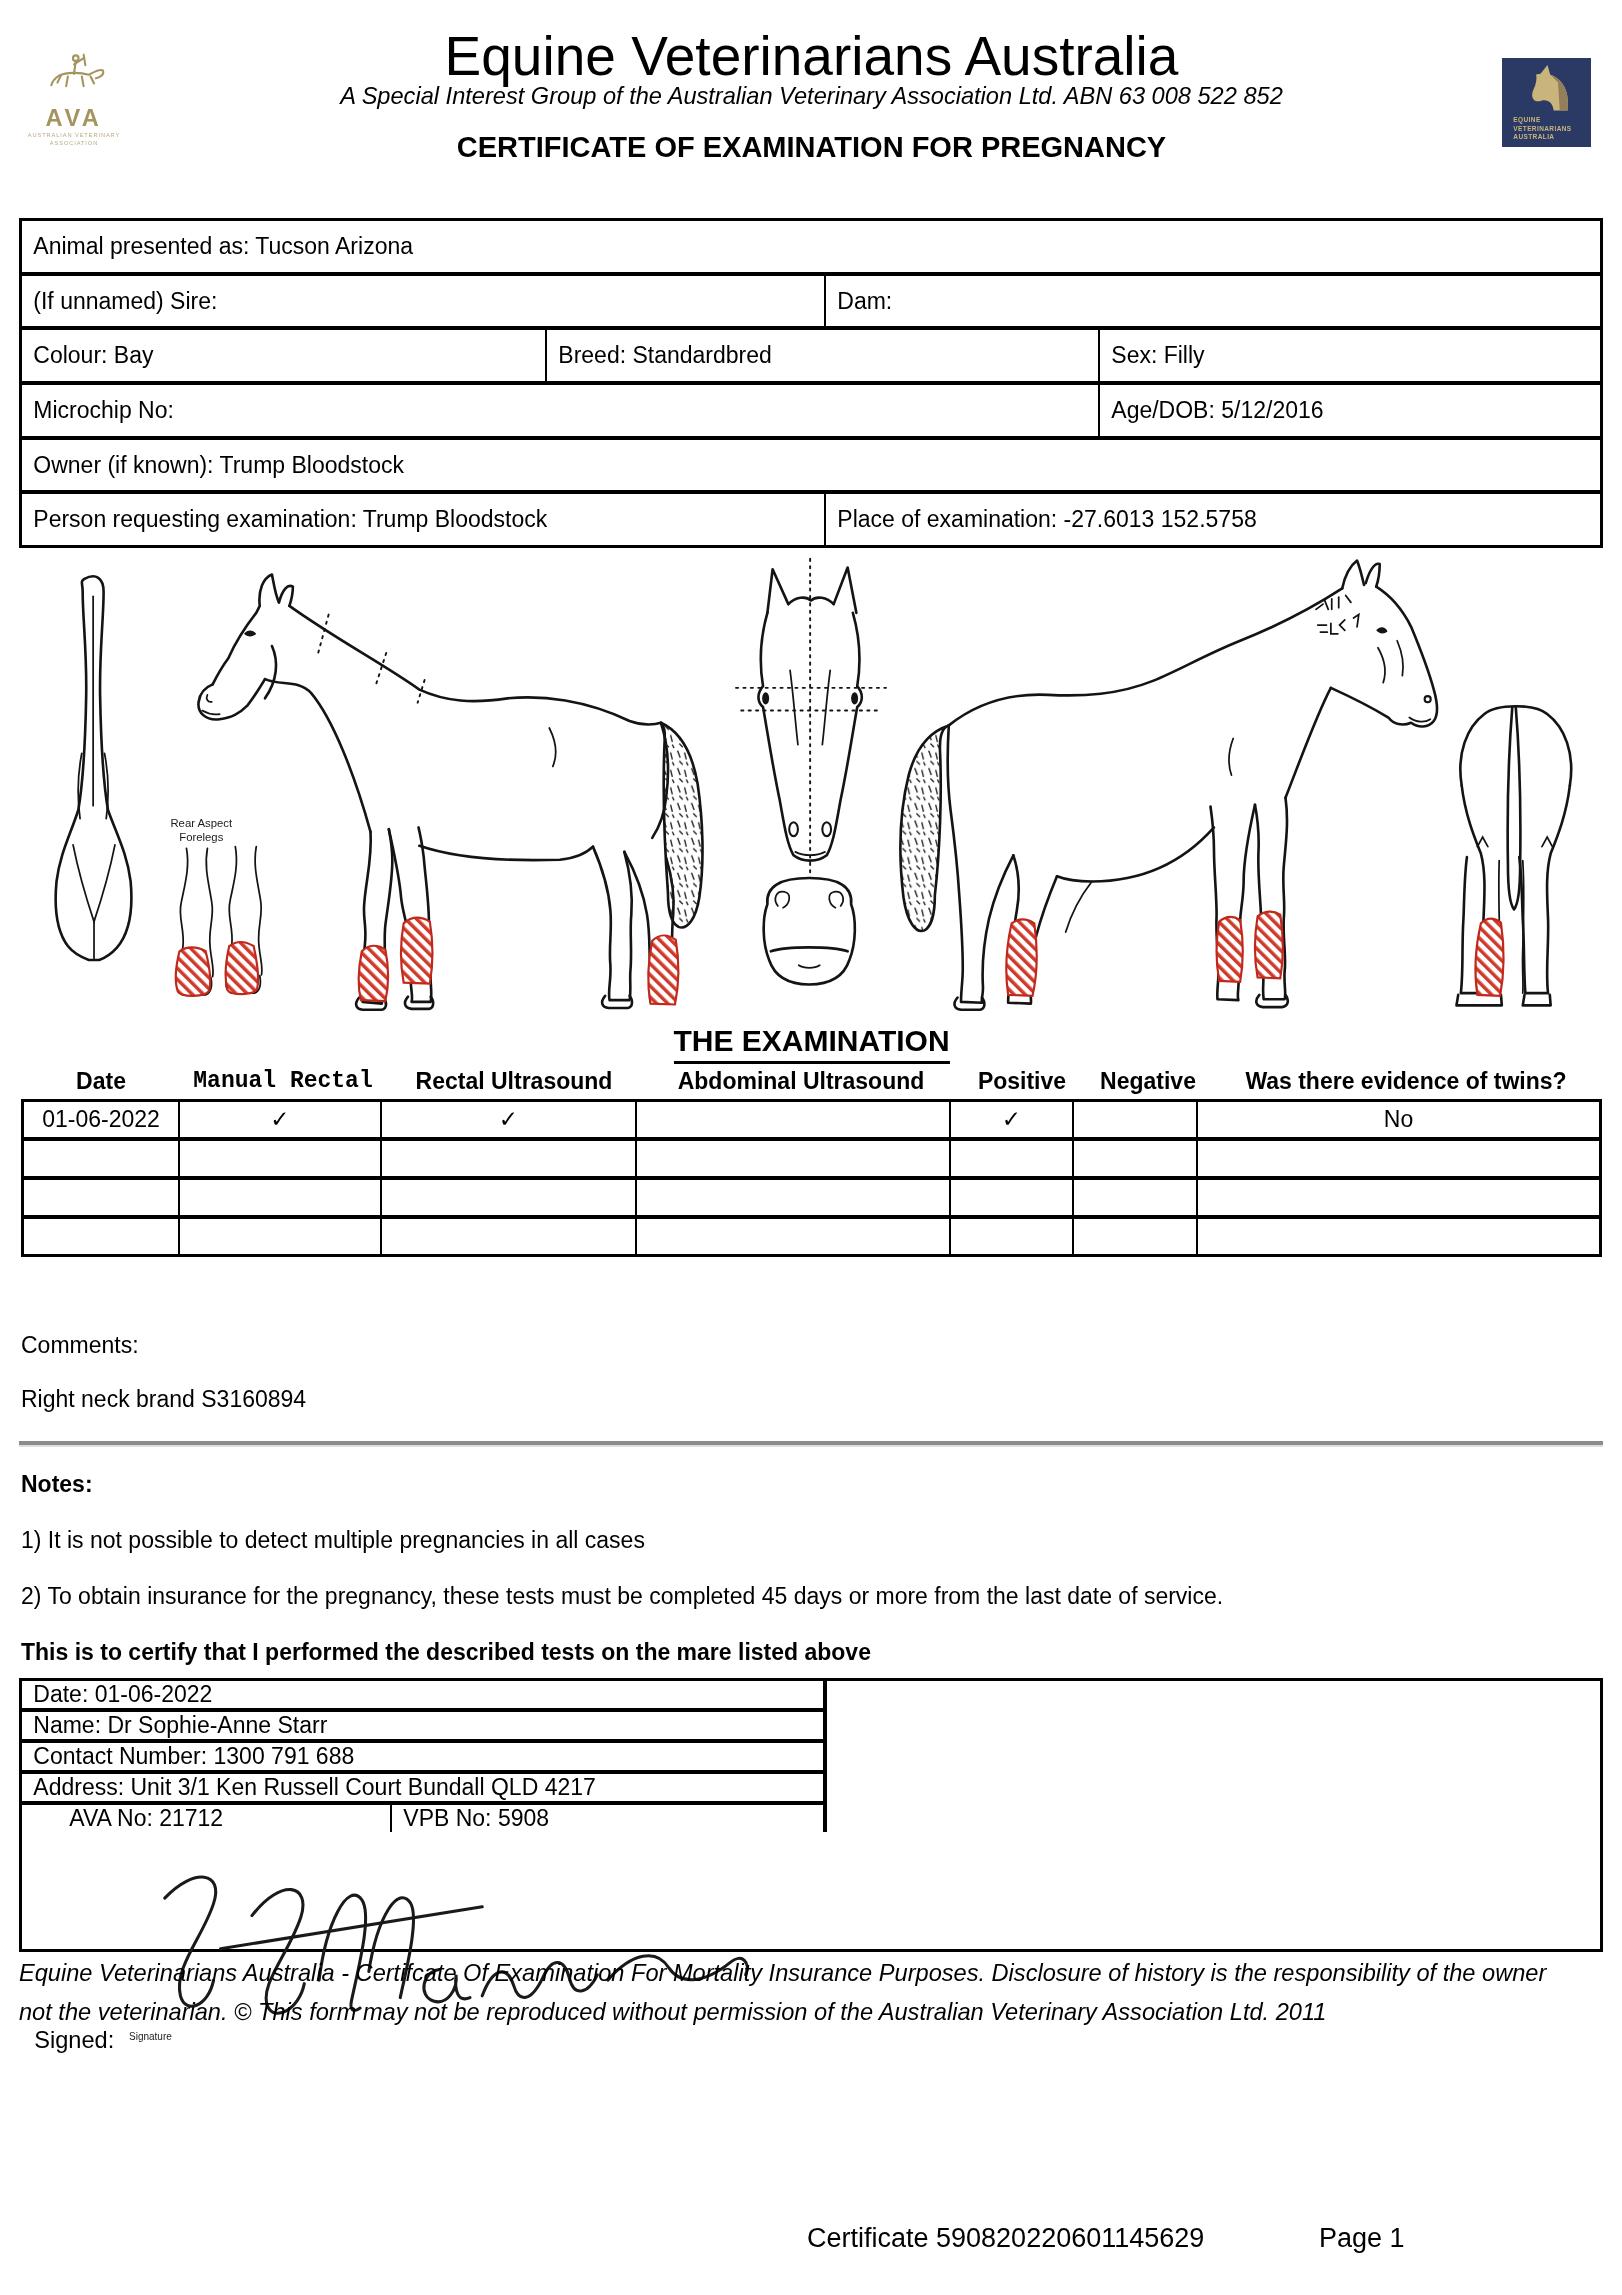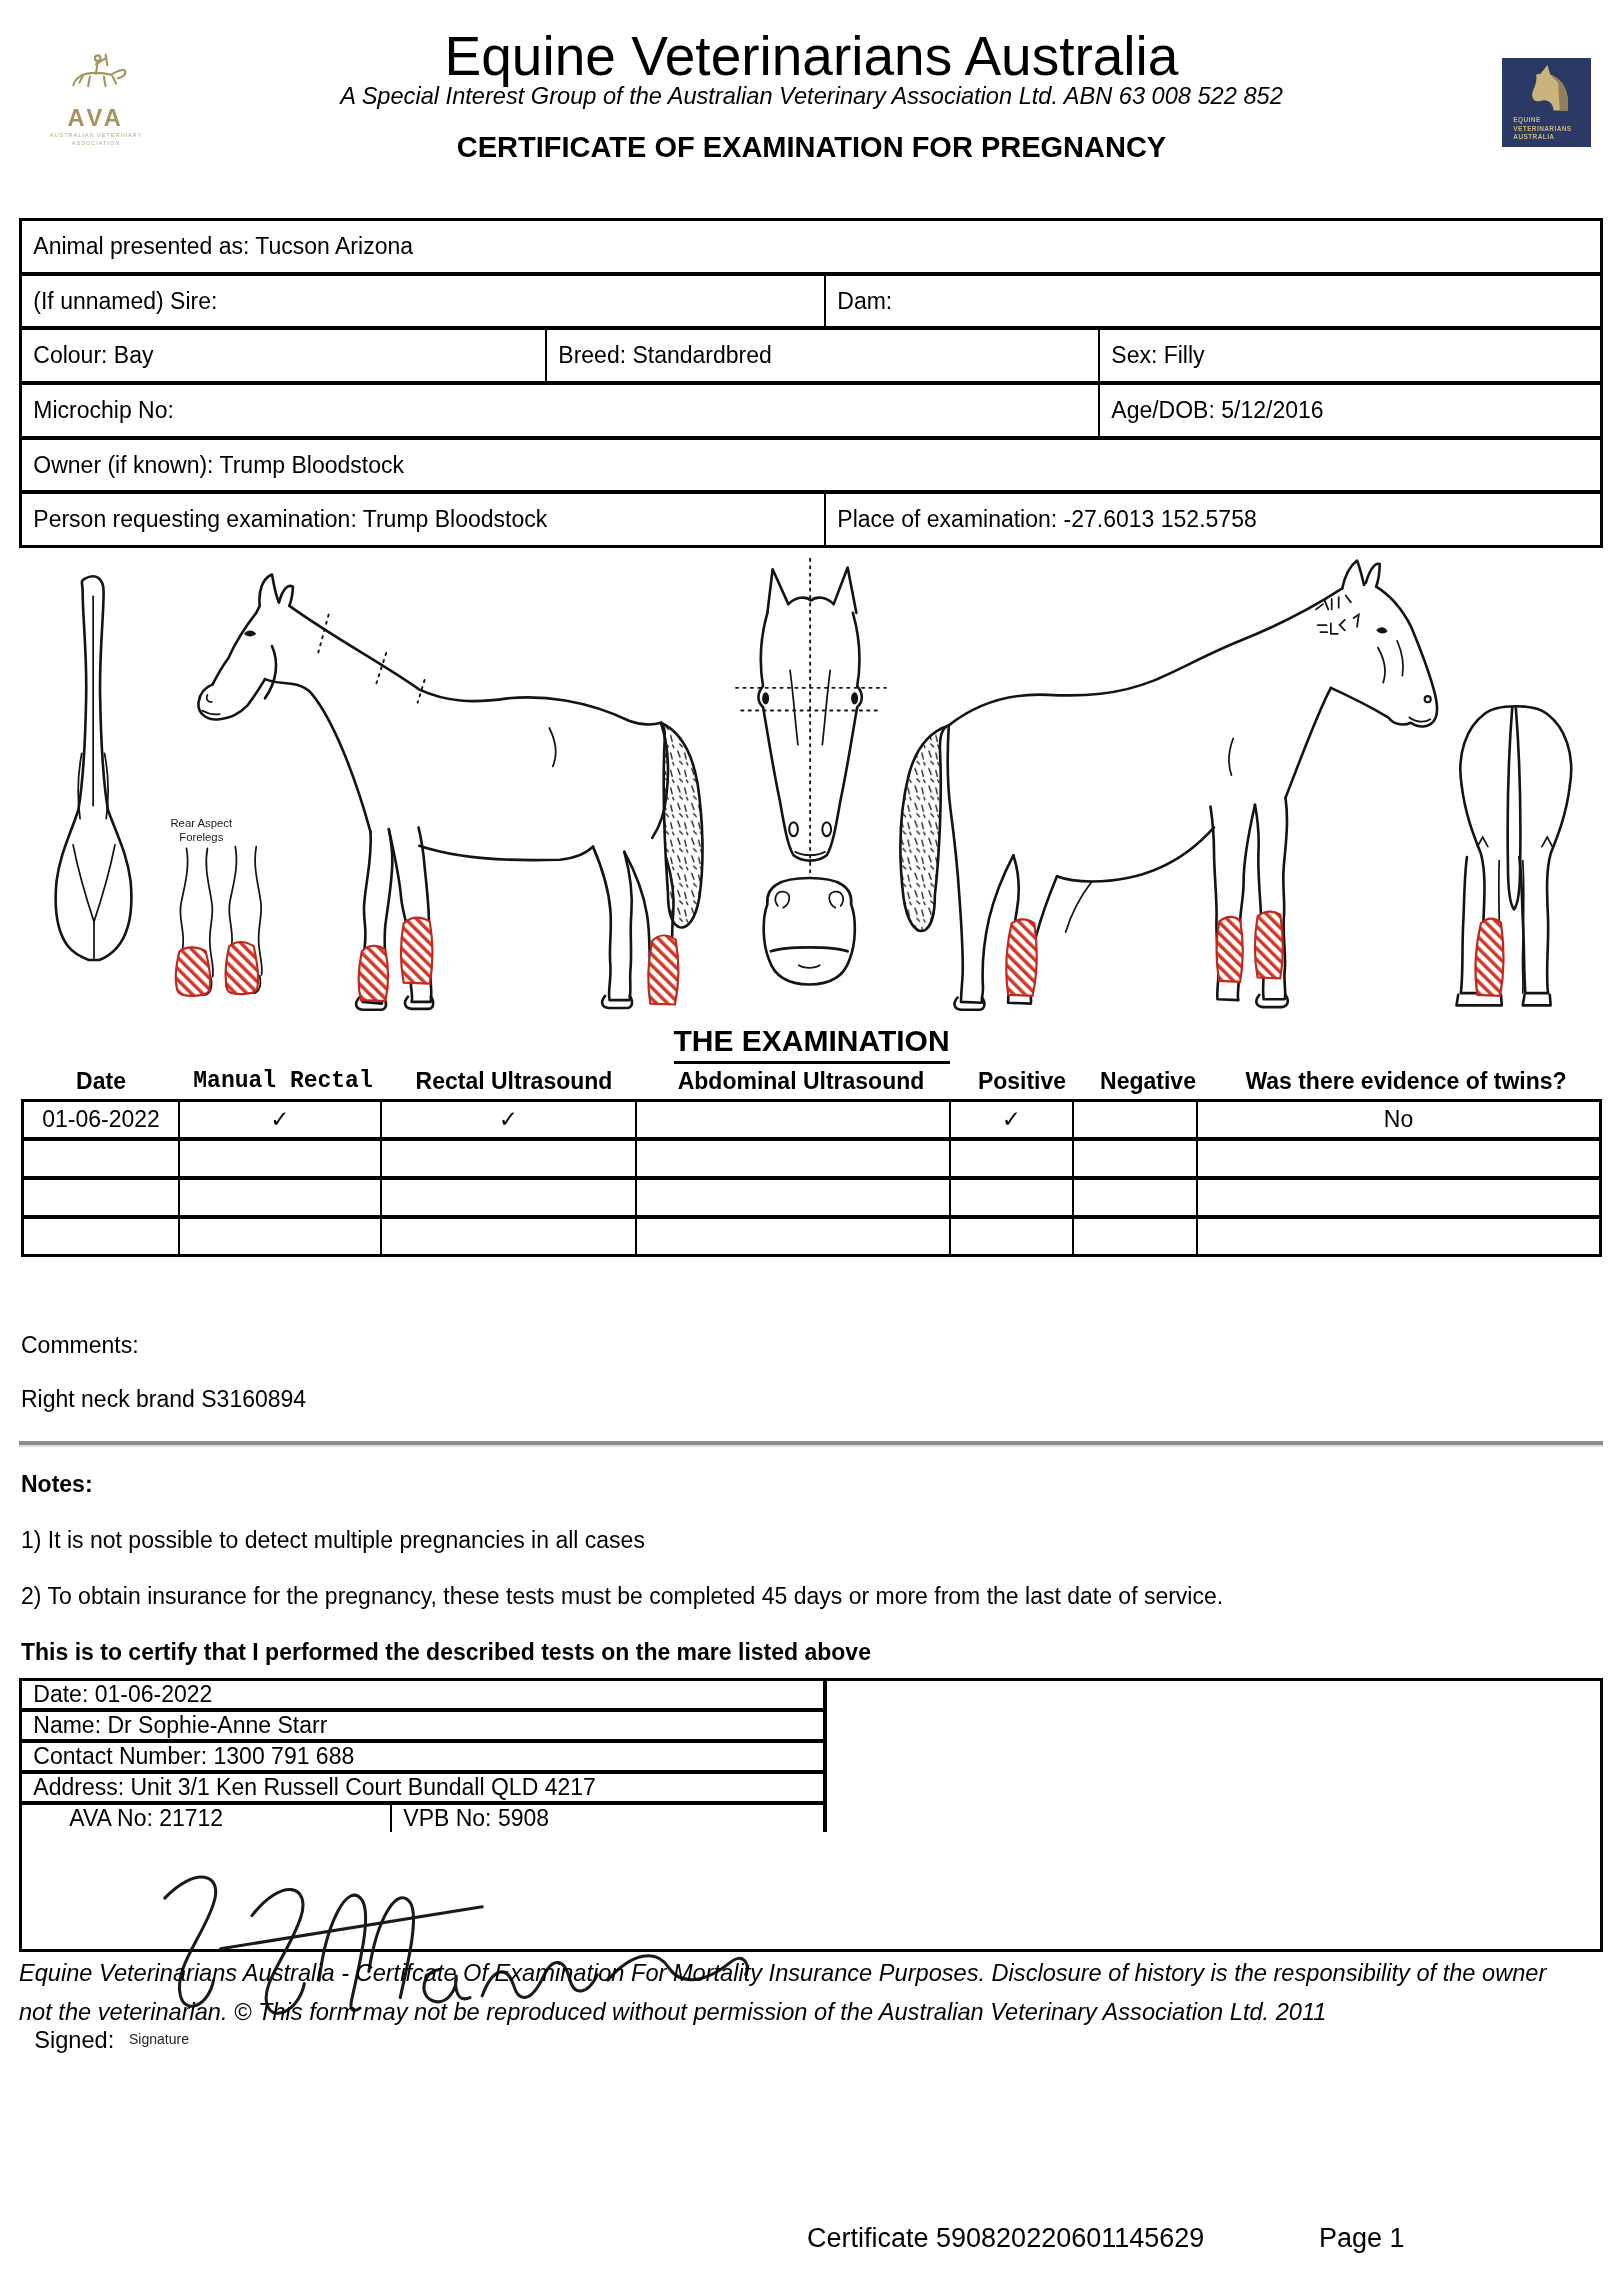--- a/index.html
+++ b/index.html
@@ -47,38 +47,38 @@
   
   .bbox{position:absolute;left:19px;top:1678px;width:1584px;height:274px;border:3.5px solid #000;
         box-sizing:border-box;display:flex;flex-direction:column;}
   .bleft{width:805px;border-right:4.4px solid #000;box-sizing:border-box;display:flex;flex-direction:column;}
   .bright{flex:1;position:relative;}
   .brow{flex:1;display:flex;border-top:4.4px solid #000;box-sizing:border-box;min-height:0;}
   .brow:first-child{border-top:none;}
   .bcell{display:flex;align-items:center;padding-left:11.3px;font-size:23px;box-sizing:border-box;white-space:nowrap;}
   .bcell.split{border-right:2.6px solid #000;width:334px;margin-left:36px;}
   .signed-label{position:absolute;left:12.2px;top:195px;font-size:23.6px;}
-  .sig-tiny{position:absolute;left:107px;top:199px;font-size:14px;color:#222;}
+  .sig-tiny{position:absolute;left:107px;top:199px;font-size:10px;color:#222;}
   
   .diagram{position:absolute;left:19px;top:557px;width:1584px;height:458px;}
   .ln{fill:none;stroke:#141414;stroke-width:3;stroke-linecap:round;stroke-linejoin:round;}
   .thin{fill:none;stroke:#141414;stroke-width:2;stroke-linecap:round;}
   .dot{fill:none;stroke:#141414;stroke-width:2.2;stroke-dasharray:2.5 6;stroke-linecap:round;}
   .rb{fill:url(#rh);stroke:#c0281c;stroke-width:2.5;}
   .tail{fill:url(#scrib);stroke:#141414;stroke-width:3;stroke-linejoin:round;}
   .dlabel{font-size:13px;fill:#1a1a1a;text-anchor:middle;font-family:"Liberation Sans",sans-serif;}
   .sig-svg{position:absolute;left:118px;top:33px;}
   .knight{position:absolute;left:21px;top:5.2px;}
 </style>
 </head>
 <body>
 
 <div class="page">
 
-  <div class="abs ava-logo" style="left:48px;top:51px;width:96px;">
+  <div class="abs ava-logo" style="left:26px;top:51px;width:96px;">
     <svg width="96" height="51" viewBox="0 0 110 58">
       <g fill="none" stroke="#a5945f" stroke-width="2.4" stroke-linecap="round">
         <circle cx="57" cy="8" r="3.2"></circle>
         <path d="M57,11 L55,26"></path>
         <path d="M55,15 L66,8"></path>
         <path d="M66,4 L68,16"></path>
         <path d="M38,28 C46,24 62,24 72,27 C78,24 84,20 88,22 C90,26 86,30 80,31"></path>
         <path d="M40,28 L36,36 M48,29 L46,40 M64,29 L66,40 M74,29 L78,37"></path>
         <path d="M38,28 C33,31 30,35 29,39"></path>
       </g>

